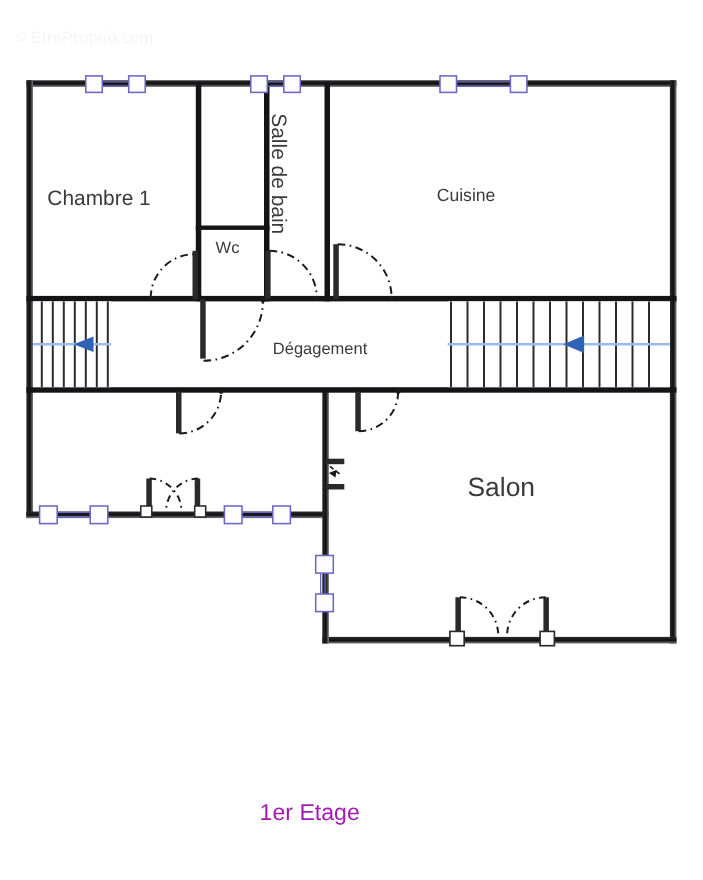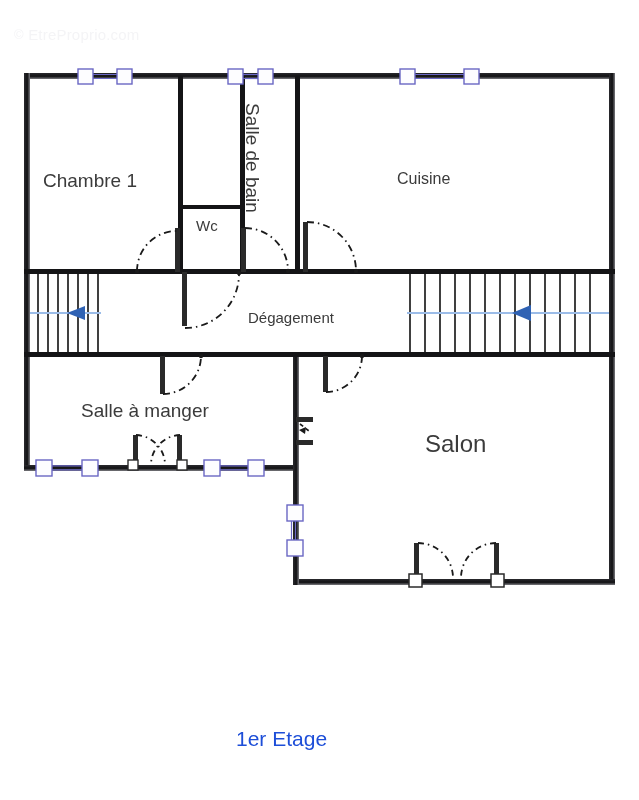--- a/index.html
+++ b/index.html
@@ -46,21 +46,21 @@
   }
   .room-label {
     position: absolute;
     font-family: "Liberation Sans", sans-serif;
     color: #3b3b3b;
     white-space: nowrap;
   }
   .caption {
     position: absolute;
     font-family: "Liberation Sans", sans-serif;
-    color: #1d4ed8;
+    color: #a21caf;
     white-space: nowrap;
   }
   .vertical-label {
     position: absolute;
     font-family: "Liberation Sans", sans-serif;
     color: #3b3b3b;
     white-space: nowrap;
     transform-origin: 0 0;
   }
 </style>
@@ -250,21 +250,20 @@
   <div class="room-label" style="left:43px; top:170px; font-size:19px;">Chambre 1</div>
 
   <div class="room-label" style="left:196px; top:217px; font-size:15px;">Wc</div>
 
   <div class="vertical-label" style="left:263px; top:103px; font-size:19px; transform: rotate(90deg);">Salle de bain</div>
 
   <div class="room-label" style="left:397px; top:170px; font-size:16px;">Cuisine</div>
 
   <div class="room-label" style="left:212px; top:309px; font-size:15px;margin-left:36px;">Dégagement</div>
 
-  <div class="room-label" style="left:81px; top:400px; font-size:19px;">Salle à manger</div>
 
   <div class="room-label" style="left:425px; top:430px; font-size:24px;">Salon</div>
 
   <div class="caption" style="left:236px; top:727px; font-size:21px;">1er Etage</div>
 
   <div class="watermark">
     <span class="wm-mark">©</span>
     <span>EtreProprio.com</span>
   </div>
 

